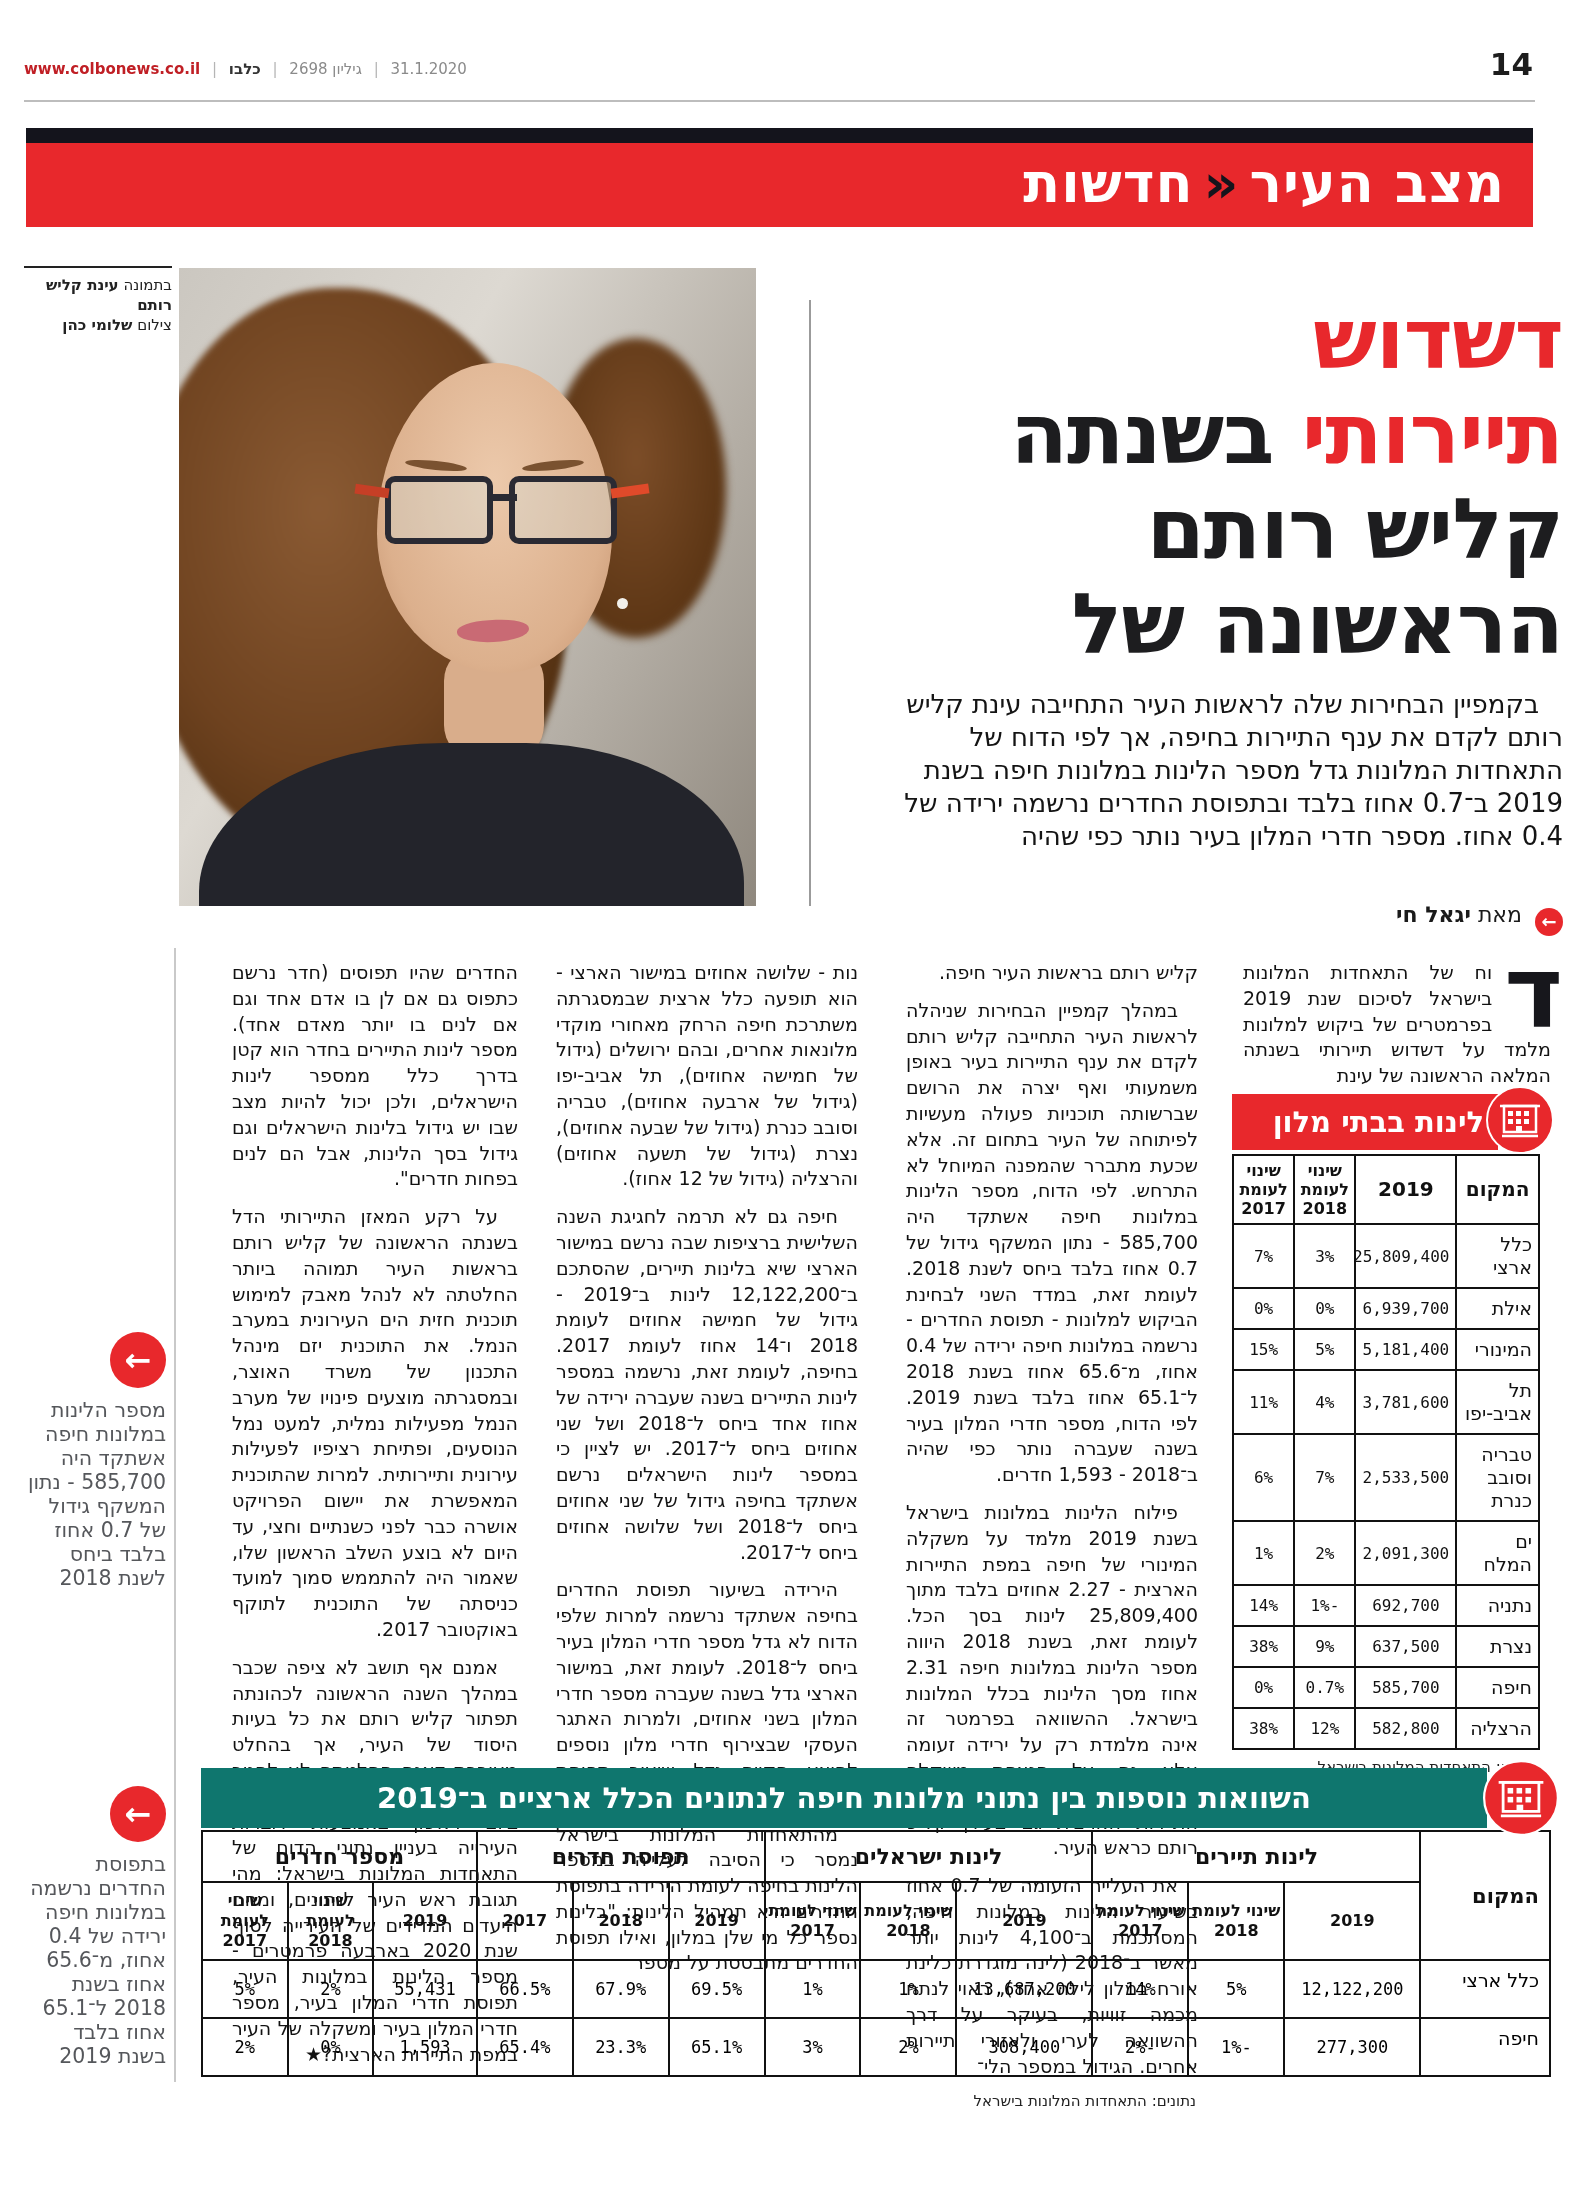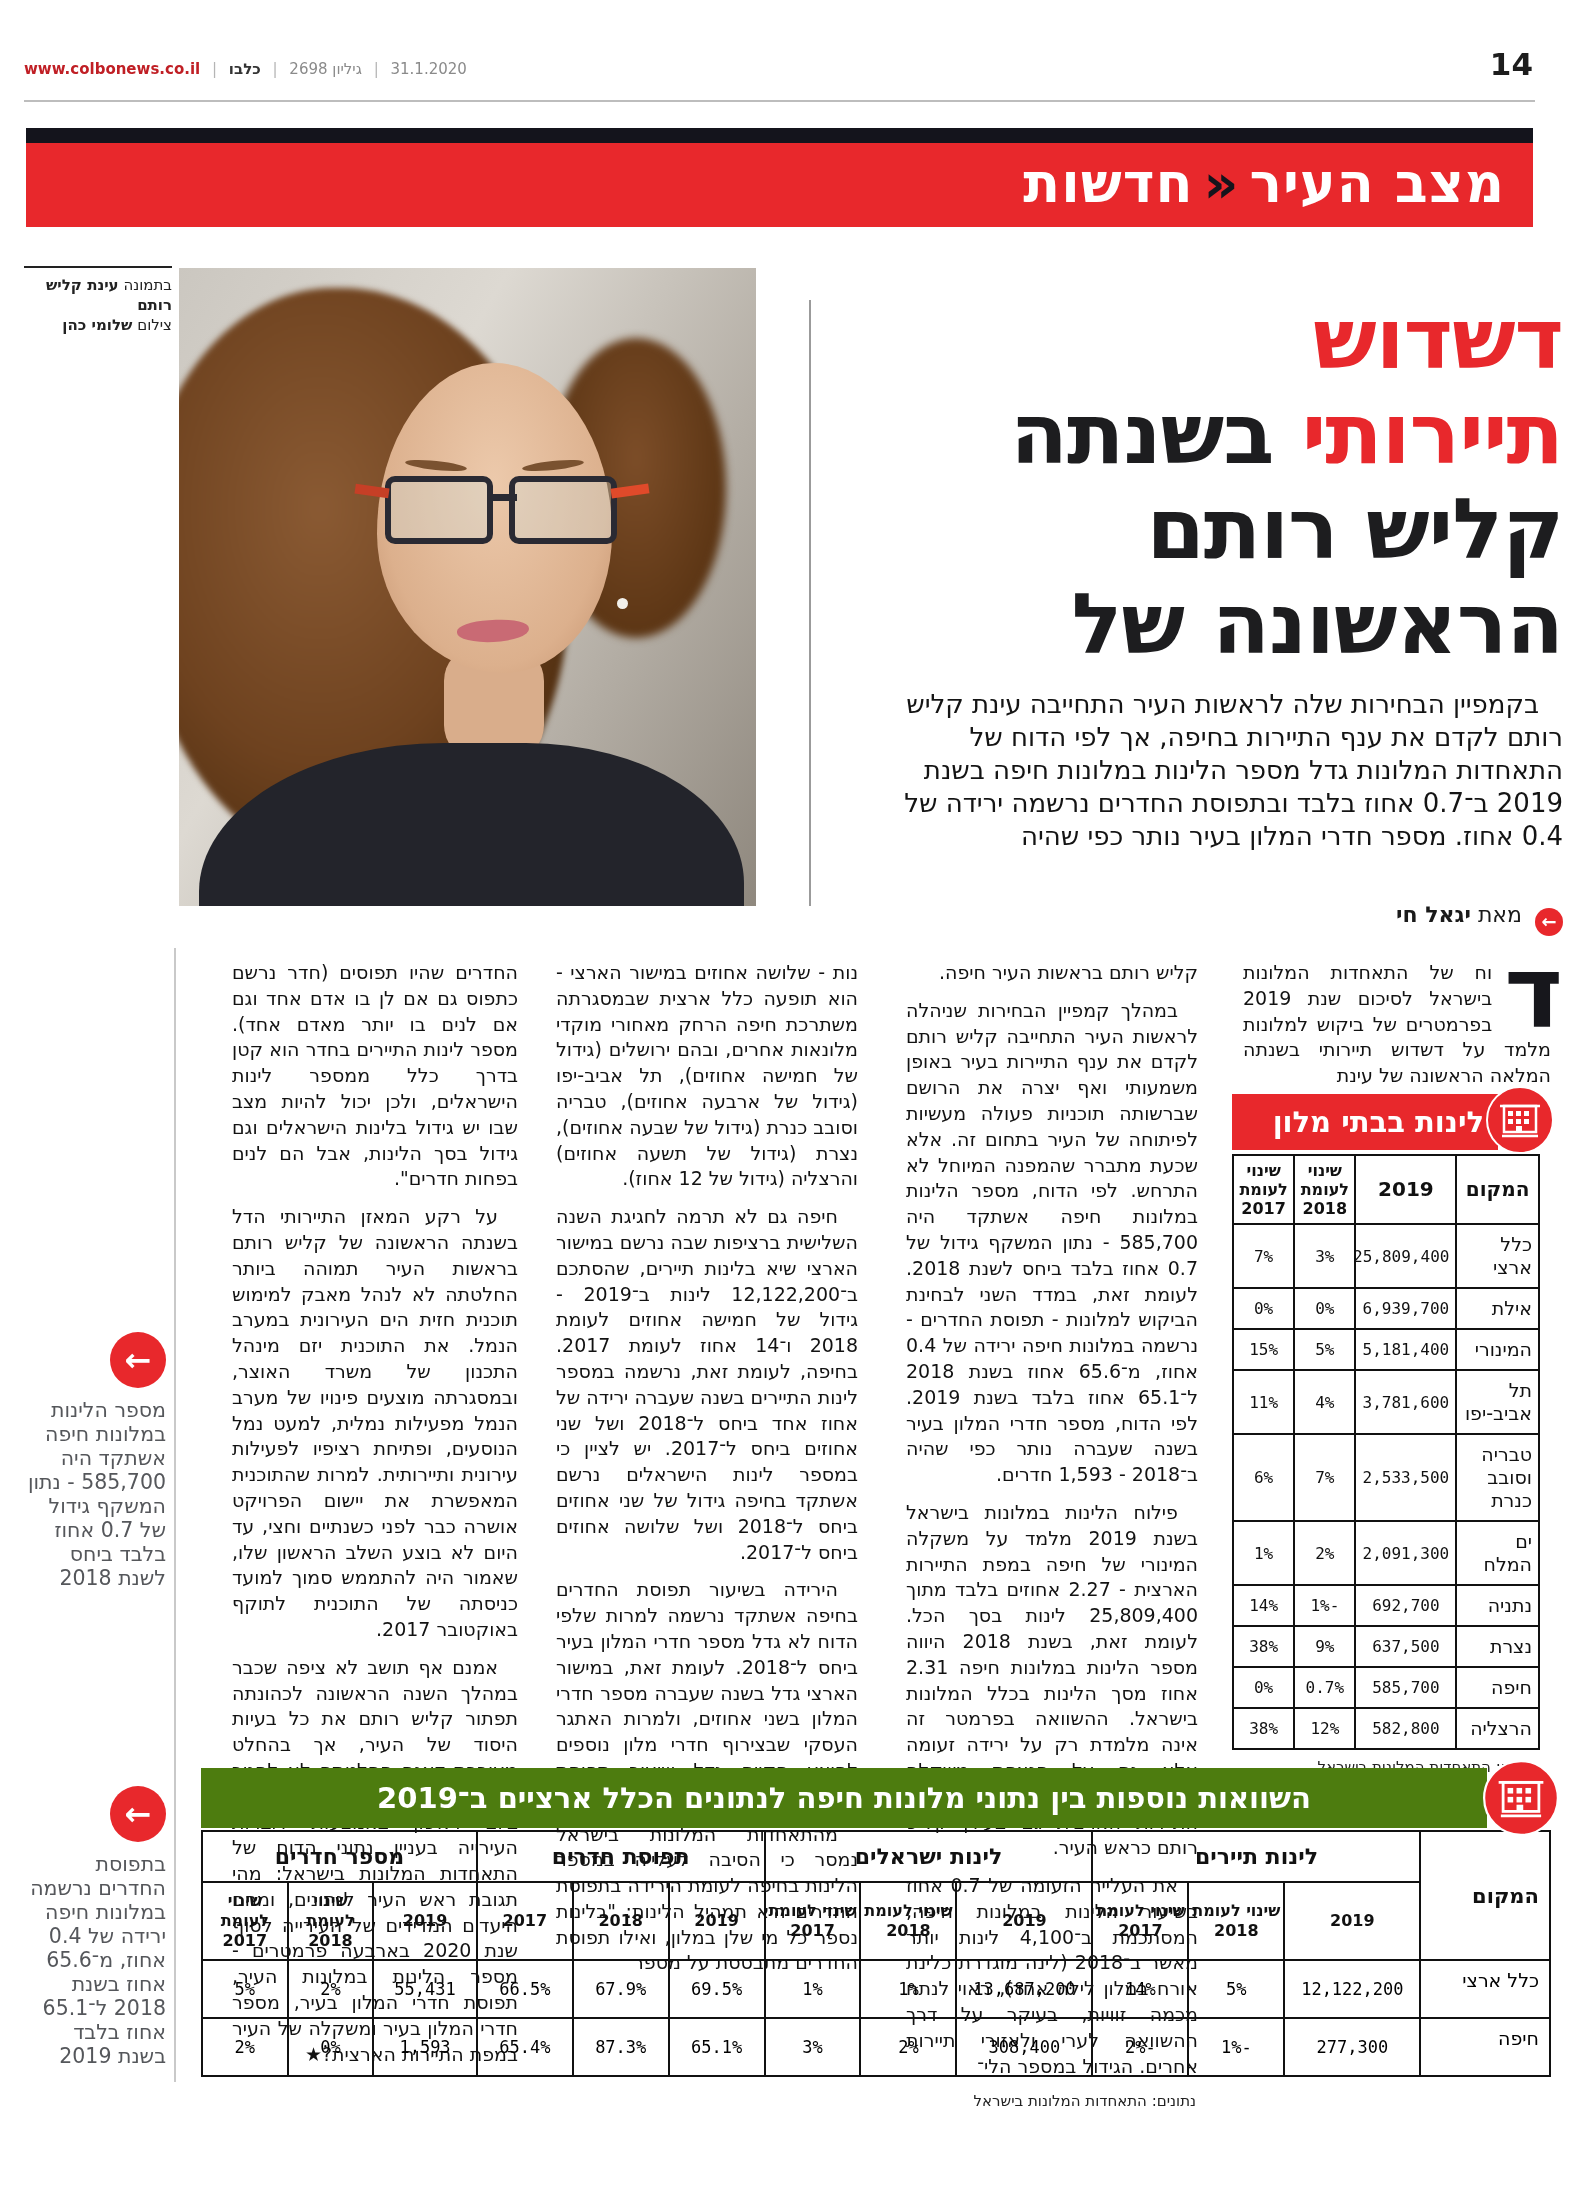--- a/index.html
+++ b/index.html
@@ -77,21 +77,21 @@
   .td-num{font-family:"DejaVu Sans Mono",monospace;font-size:16px;text-align:center;color:#111;}
   .source{font-size:15px;color:#222;text-align:right;margin-top:8px;}
   
   .pq{position:absolute;left:60px;width:142px;text-align:right;}
   .pq .circ{width:56px;height:56px;line-height:56px;font-size:32px;font-weight:bold;margin-bottom:10px;}
   .pq .txt{font-size:20.5px;line-height:24px;color:#55575b;}
   .divider{position:absolute;left:210px;top:948px;width:2px;height:1134px;background:#c9c9c9;}
   
   .btable{position:absolute;left:237px;top:1768px;width:1350px;}
   .bt-head{position:relative;height:62px;}
-  .bt-bar{position:absolute;left:0;right:64px;top:0;height:60px;background:#4d7c0f;color:#fff;
+  .bt-bar{position:absolute;left:0;right:64px;top:0;height:60px;background:#0f766e;color:#fff;
           font-size:29px;font-weight:bold;line-height:60px;text-align:center;}
   .bt-icon{position:absolute;right:-8px;top:-8px;width:76px;height:76px;}
   .bt-table{width:100%;border-collapse:collapse;table-layout:fixed;}
   .bt-table th,.bt-table td{border:2.5px solid #111;}
   .bt-table th{font-weight:bold;color:#111;}
   .bt-group{font-size:22px;padding:12px 4px;text-align:center;}
   .bt-sub{font-size:16px;line-height:20px;text-align:center;padding:8px 2px;}
   .bt-place-h{font-size:21px;text-align:right;padding:8px 10px;}
   .bt-place{font-size:19px;text-align:right;vertical-align:top;padding:8px 10px;}
   .bt-val{font-family:"DejaVu Sans Mono",monospace;font-size:17px;text-align:center;padding:18px 2px;}
@@ -366,21 +366,21 @@
       </tr>
       <tr>
         <td class="bt-place">חיפה</td>
         <td class="bt-val">277,300</td>
         <td class="bt-val">-1%</td>
         <td class="bt-val">-2%</td>
         <td class="bt-val">308,400</td>
         <td class="bt-val">2%</td>
         <td class="bt-val">3%</td>
         <td class="bt-val">65.1%</td>
-        <td class="bt-val">87.3%</td>
+        <td class="bt-val">23.3%</td>
         <td class="bt-val">65.4%</td>
         <td class="bt-val">1,593</td>
         <td class="bt-val">0%</td>
         <td class="bt-val">2%</td>
       </tr>
     </tbody>
       </table>
   </div>
   <div class="bt-source">נתונים: התאחדות המלונות בישראל</div>
 

